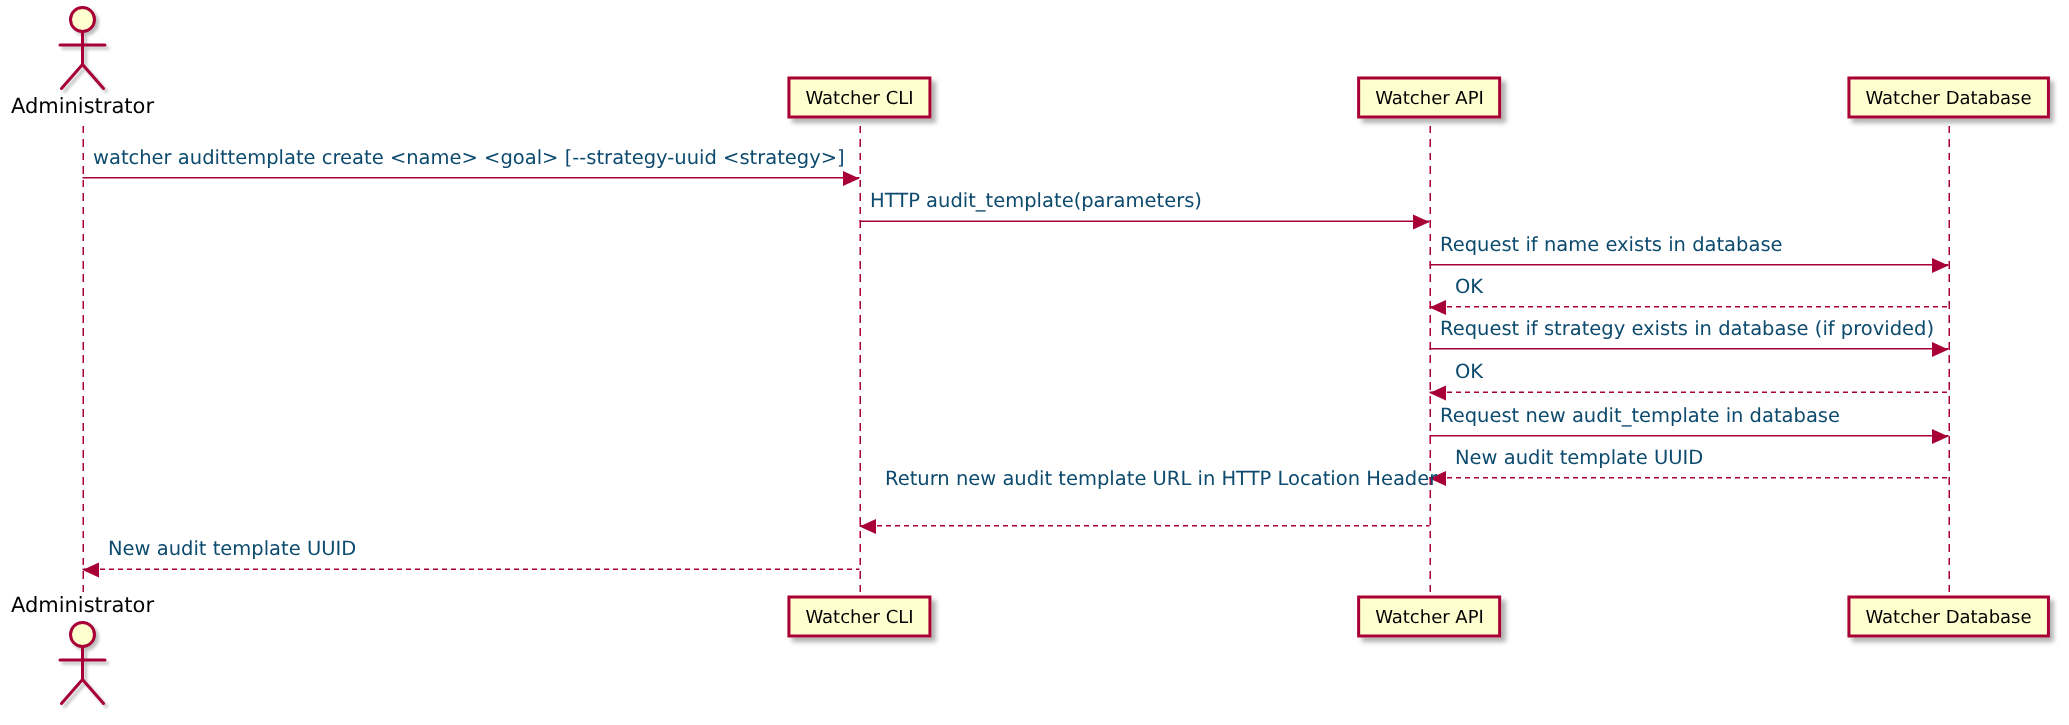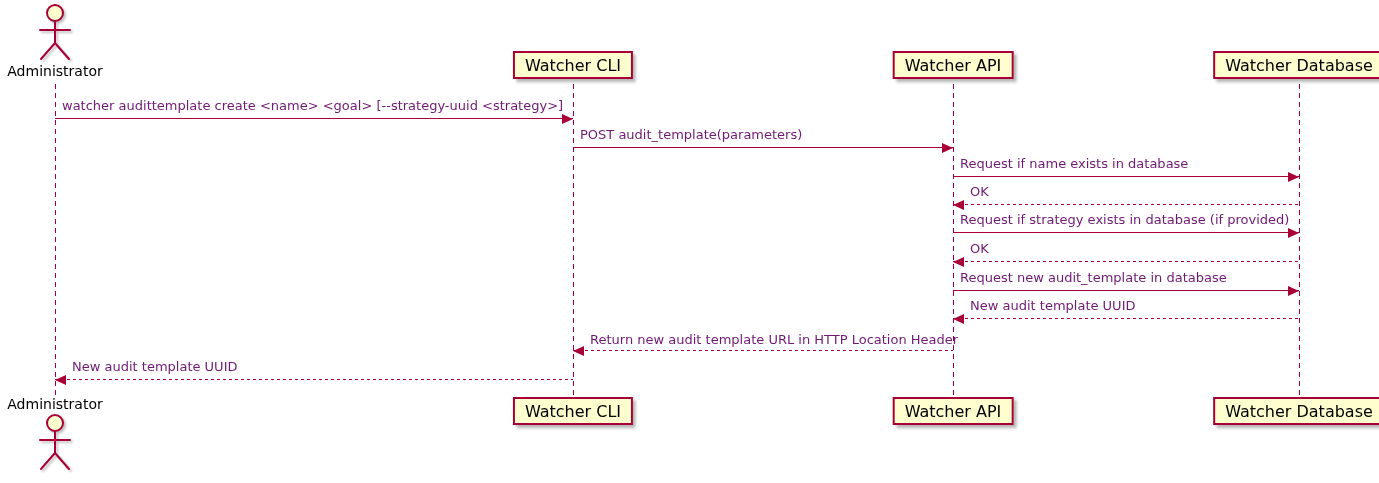--- a/index.html
+++ b/index.html
@@ -9,25 +9,25 @@
   }
   .abs{position:absolute;}
   .lifeline{
     width:1px;
     background:repeating-linear-gradient(to bottom,#A80036 0 5px,transparent 5px 9px);
   }
   .pbox{
     height:28px;box-sizing:border-box;
     border:2px solid #A80036;background:#FEFECE;
     display:flex;align-items:center;justify-content:center;
-    padding:0 10px;font-size:16px;white-space:nowrap;
+    padding:0 10px;font-size:12px;white-space:nowrap;
     box-shadow:3px 3px 3px rgba(0,0,0,0.30);
     transform:translateX(-50%);
   }
-  .msg-label{font-size:13px;line-height:16px;height:16px;white-space:nowrap;color:#701a75;}
+  .msg-label{font-size:13px;line-height:16px;height:16px;white-space:nowrap;color:#0c4a6e;}
   .line-solid{height:1.4px;background:#A80036;}
   .line-dashed{height:1px;background:repeating-linear-gradient(to right,#A80036 0 3px,transparent 3px 6px);}
   .arr{width:0;height:0;border-top:5px solid transparent;border-bottom:5px solid transparent;}
   .arr-right{border-left:11px solid #A80036;}
   .arr-left{border-right:11px solid #A80036;}
   .actor-label{font-size:14px;text-align:center;white-space:nowrap;}
   .actor-figure svg{filter:drop-shadow(2px 2px 1px rgba(0,0,0,0.25));}
 </style>
 </head>
 <body>
@@ -64,21 +64,21 @@
         <circle cx="30" cy="10" r="8" fill="#FEFECE" stroke="#A80036" stroke-width="2"></circle>
         <path d="M30 18 V40 M15 27 H45 M30 40 L16 56 M30 40 L44 56" stroke="#A80036" stroke-width="2" fill="none" stroke-linecap="round"></path>
       </svg></div>
     <div class="abs actor-label" style="left: -15px; top: 396px; width: 140px;">Administrator</div>
     <div class="abs " style="left: 0px; top: 0px; width: 0px; height: 0px;">
       <div class="abs msg-label" style="left: 62px; top: 98px;">watcher audittemplate create &lt;name&gt; &lt;goal&gt; [--strategy-uuid &lt;strategy&gt;]</div>
       <div class="abs line-solid" style="left: 55px; top: 118px; width: 518px;"></div>
       <div class="abs arr arr-right" style="left: 562px; top: 114px;"></div>
     </div>
     <div class="abs " style="left: 0px; top: 0px; width: 0px; height: 0px;">
-      <div class="abs msg-label" style="left: 580px; top: 127px;">POST audit_template(parameters)</div>
+      <div class="abs msg-label" style="left: 580px; top: 127px;">HTTP audit_template(parameters)</div>
       <div class="abs line-solid" style="left: 573px; top: 147px; width: 380px;"></div>
       <div class="abs arr arr-right" style="left: 942px; top: 143px;"></div>
     </div>
     <div class="abs " style="left: 0px; top: 0px; width: 0px; height: 0px;">
       <div class="abs msg-label" style="left: 960px; top: 156px;">Request if name exists in database</div>
       <div class="abs line-solid" style="left: 953px; top: 176px; width: 346px;"></div>
       <div class="abs arr arr-right" style="left: 1288px; top: 172px;"></div>
     </div>
     <div class="abs " style="left: 0px; top: 0px; width: 0px; height: 0px;">
       <div class="abs msg-label" style="left: 970px; top: 184px;">OK</div>
@@ -99,21 +99,21 @@
       <div class="abs msg-label" style="left: 960px; top: 270px;">Request new audit_template in database</div>
       <div class="abs line-solid" style="left: 953px; top: 290px; width: 346px;"></div>
       <div class="abs arr arr-right" style="left: 1288px; top: 286px;"></div>
     </div>
     <div class="abs " style="left: 0px; top: 0px; width: 0px; height: 0px;">
       <div class="abs msg-label" style="left: 970px; top: 298px;">New audit template UUID</div>
       <div class="abs line-dashed" style="left: 953px; top: 318px; width: 346px;"></div>
       <div class="abs arr arr-left" style="left: 953px; top: 314px;"></div>
     </div>
     <div class="abs " style="left: 0px; top: 0px; width: 0px; height: 0px;">
-      <div class="abs msg-label" style="left: 590px; top: 332px;">Return new audit template URL in HTTP Location Header</div>
+      <div class="abs msg-label" style="left: 590px; top: 312px;">Return new audit template URL in HTTP Location Header</div>
       <div class="abs line-dashed" style="left: 573px; top: 350px; width: 380px;"></div>
       <div class="abs arr arr-left" style="left: 573px; top: 346px;"></div>
     </div>
     <div class="abs " style="left: 0px; top: 0px; width: 0px; height: 0px;">
       <div class="abs msg-label" style="left: 72px; top: 359px;">New audit template UUID</div>
       <div class="abs line-dashed" style="left: 55px; top: 379px; width: 518px;"></div>
       <div class="abs arr arr-left" style="left: 55px; top: 375px;"></div>
     </div>
   </div>
 

